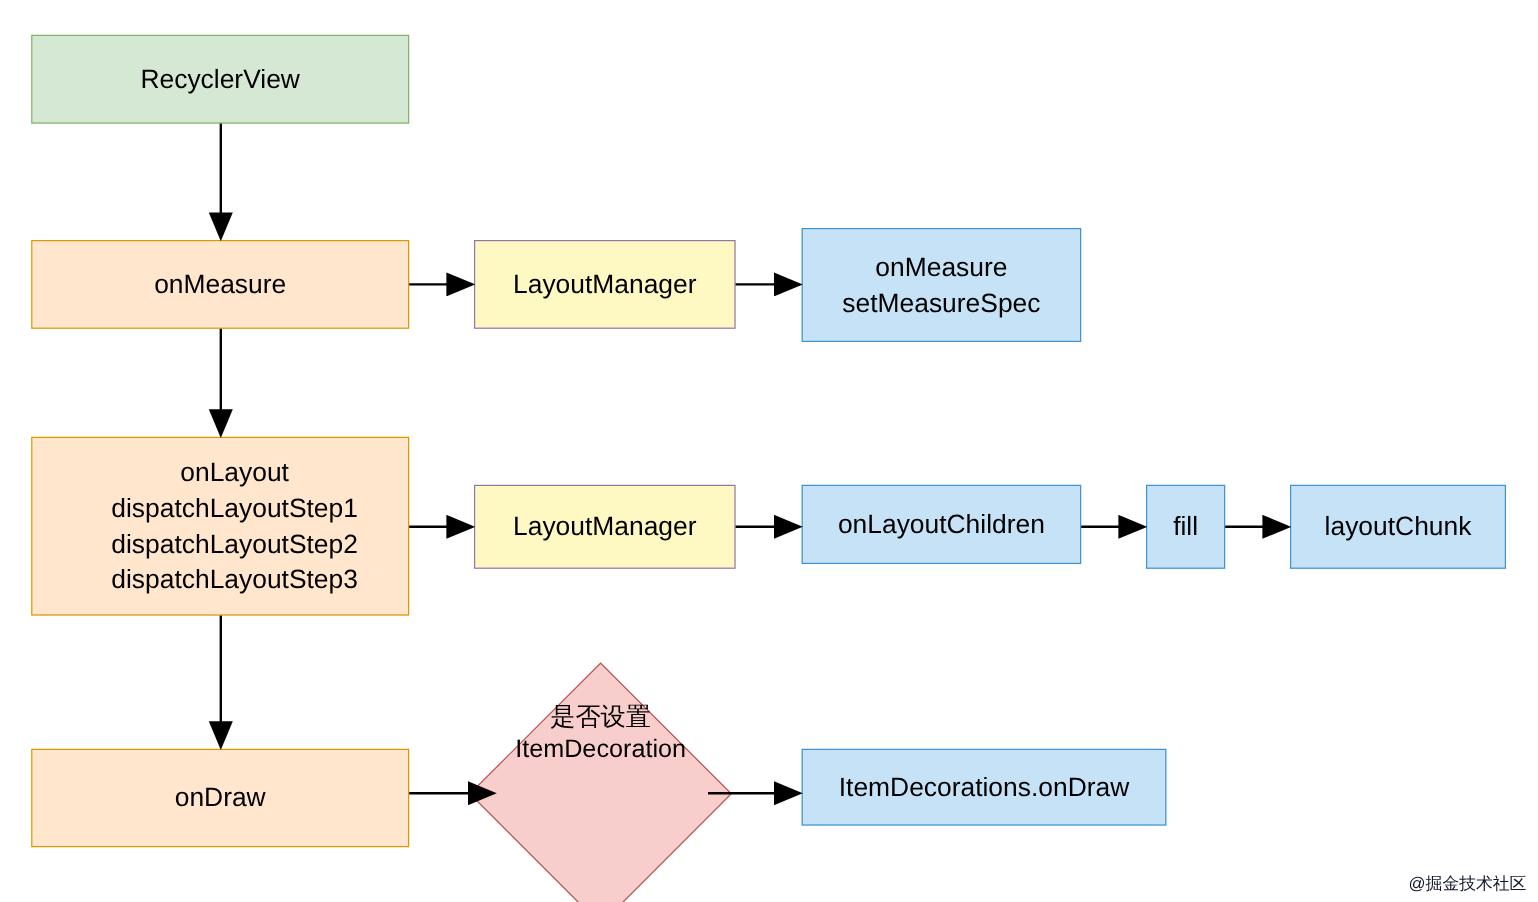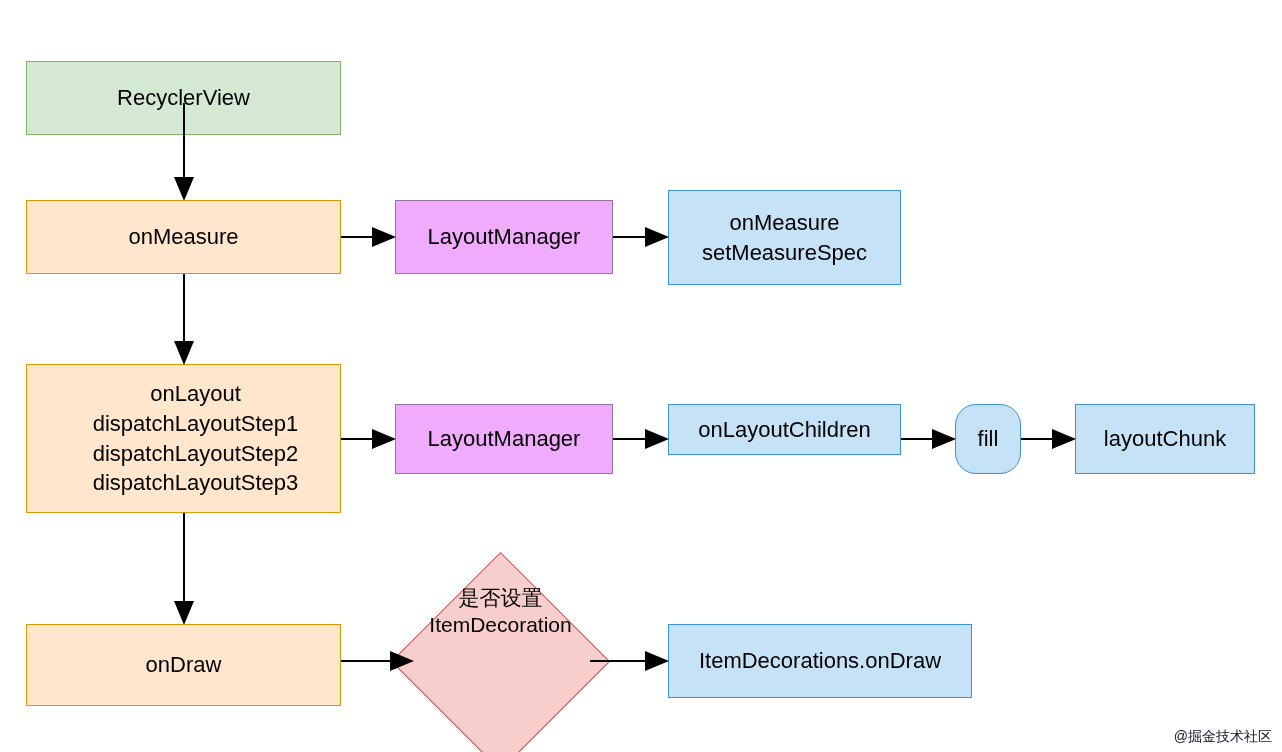--- a/index.html
+++ b/index.html
@@ -24,21 +24,21 @@
   }
   .green {
     background: #d5e8d4;
     border-color: #82b366;
   }
   .orange {
     background: #ffe6cc;
     border-color: #d79b00;
   }
   .purple {
-    background: #f0abfc;
+    background: #fef9c3;
     border-color: #9673a6;
   }
   .blue {
     background: #c6e2f7;
     border-color: #3e94d1;
   }
   .diamond-wrap {
     position: absolute;
   }
   .diamond {
@@ -69,21 +69,21 @@
     position: absolute;
     bottom: 6px;
     right: 10px;
     font-size: 14px;
     color: #0f172a;
   }
 </style>
 </head>
 <body>
 
-<div class="node green" style="left:26px; top:29px; width:315px; height:74px;margin-top:32px;">
+<div class="node green" style="left:26px; top:29px; width:315px; height:74px;">
   <span>RecyclerView</span>
 </div>
 
 <div class="node orange" style="left:26px; top:200px; width:315px; height:74px;">
   <span>onMeasure</span>
 </div>
 
 <div class="node purple" style="left:395px; top:200px; width:218px; height:74px;">
   <span>LayoutManager</span>
 </div>
@@ -97,45 +97,45 @@
   <span>onLayout
 dispatchLayoutStep1
 dispatchLayoutStep2
 dispatchLayoutStep3</span>
 </div>
 
 <div class="node purple" style="left:395px; top:404px; width:218px; height:70px;">
   <span>LayoutManager</span>
 </div>
 
-<div class="node blue" style="left:668px; top:404px; width:233px; height:51px;">
+<div class="node blue" style="left:668px; top:404px; width:233px; height:66px;">
   <span>onLayoutChildren</span>
 </div>
 
-<div class="node blue" style="left:955px; top:404px; width:66px; height:70px;border-radius:21px;">
+<div class="node blue" style="left:955px; top:404px; width:66px; height:70px;">
   <span>fill</span>
 </div>
 
 <div class="node blue" style="left:1075px; top:404px; width:180px; height:70px;justify-content:center;">
   <span>layoutChunk</span>
 </div>
 
 <div class="node orange" style="left:26px; top:624px; width:315px; height:82px;">
   <span>onDraw</span>
 </div>
 
 <div class="diamond-wrap" style="left:423px; top:584px; width:155px; height:155px;">
   <div class="diamond"></div>
   <div class="diamond-text" style="white-space:pre-line;">
     <span>是否设置
 ItemDecoration</span>
   </div>
 </div>
 
-<div class="node blue" style="left:668px; top:624px; width:304px; height:74px;">
+<div class="node blue" style="left:668px; top:624px; width:304px; height:64px;">
   <span>ItemDecorations.onDraw</span>
 </div>
 
 <svg class="arrows">
   <defs>
     <marker id="arrowhead" markerWidth="12" markerHeight="10" refX="10" refY="5" orient="auto">
       <path d="M0,0 L12,5 L0,10 Z" fill="#000"></path>
     </marker>
   </defs>
 

